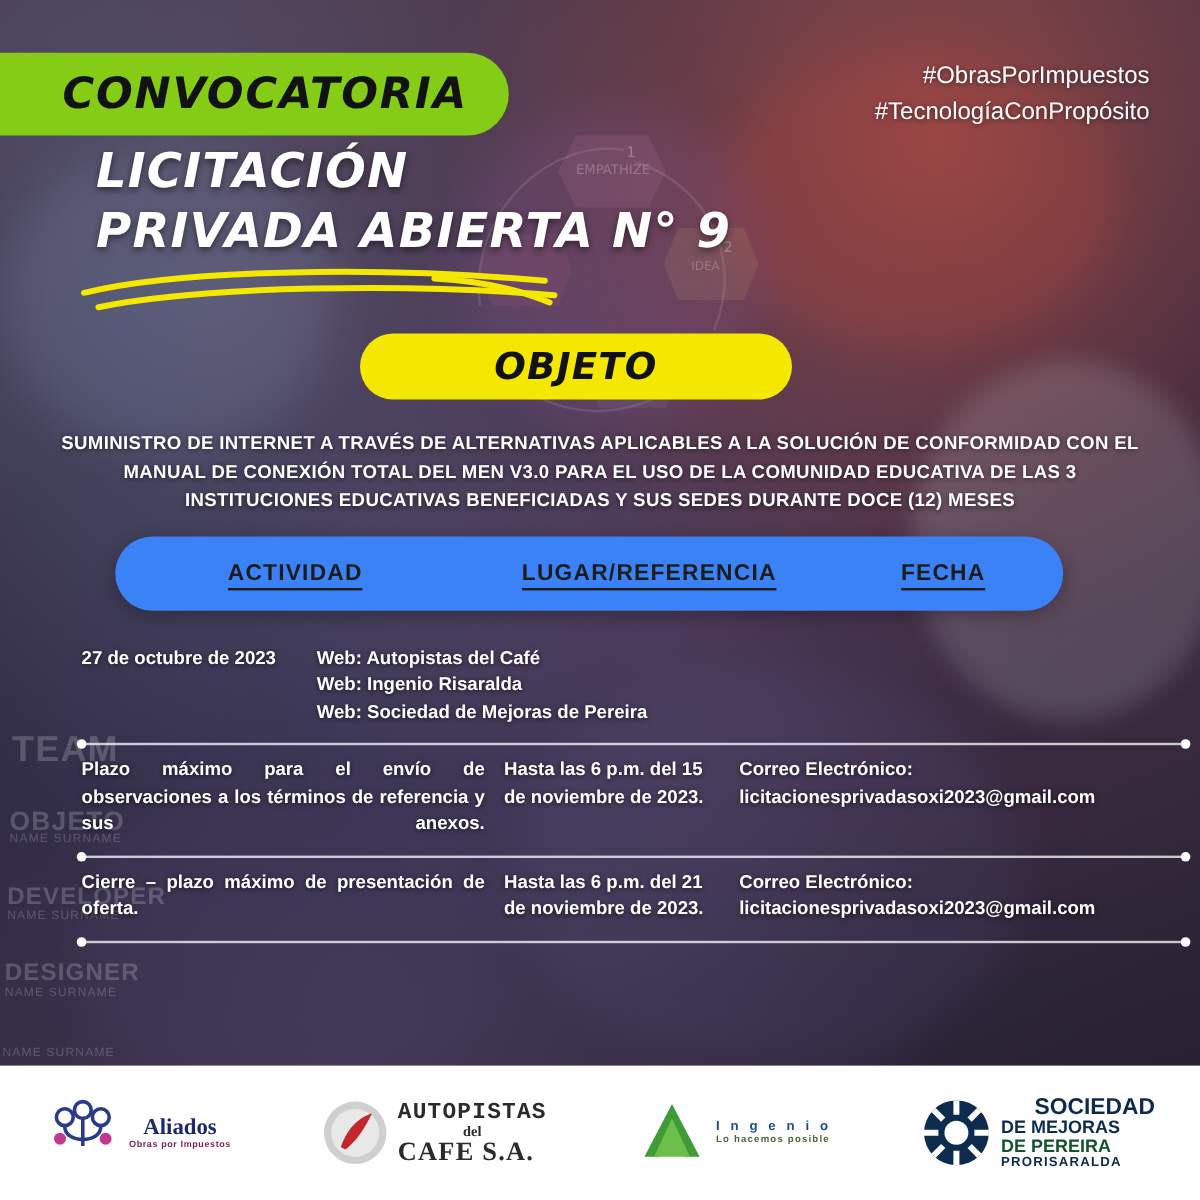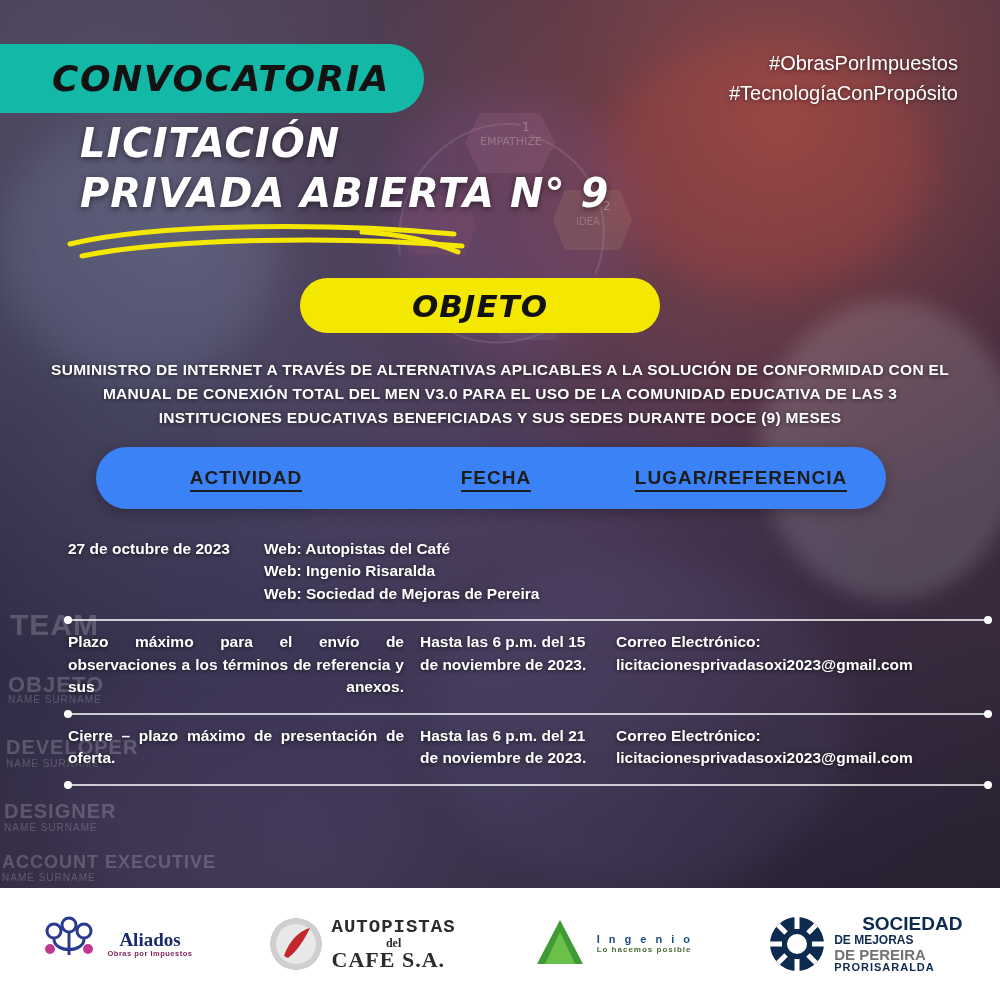--- a/index.html
+++ b/index.html
@@ -40,21 +40,21 @@
   
   .diagram { position: absolute; left: 380px; top: 95px; width: 260px; height: 280px; opacity: 0.5; }
   .ghost-text {
     position: absolute; color: rgba(230,230,235,0.22);
     font-family: "Liberation Sans", sans-serif; letter-spacing: 1px;
   }
 
   
   .badge-convocatoria {
     position: absolute; left: 0; top: 44px;
-    background: #14b8a6;
+    background: #84cc16;
     color: #121212;
     font-weight: bold;
     font-size: 36px;
     letter-spacing: 1.5px;
     padding: 14px 34px 14px 52px;
     border-top-right-radius: 40px;
     border-bottom-right-radius: 40px;
     font-style: italic;
     font-family: "DejaVu Sans", sans-serif;
   }
@@ -171,22 +171,22 @@
   .autopistas-txt { line-height: 1.0; }
   .auto-1 { font-size: 19px; color: #2b2b2b; letter-spacing: 1px; font-family: Liberation Mono, monospace; }
   .auto-2 { font-size: 12px; color: #2b2b2b; text-align: center; font-family: "Liberation Serif", serif; }
   .auto-3 { font-size: 22px; color: #2b2b2b; letter-spacing: 1px; font-family: "Liberation Serif", serif; }
 
   .ing-small { font-size: 11px; color: #1b4d86; letter-spacing: 3px; }
   .ing-main { font-size: 34px; color: #0f2f55; font-weight: bold; letter-spacing: -0.5px; }
   .ing-tag { font-size: 8px; color: #4a6a33; letter-spacing: 1px; }
 
   .soc-1 { font-size: 19px; color: #0d2b4e; margin-left: 28px; }
-  .soc-2 { font-size: 12px; color: #0d2b4e; }
-  .soc-3 { font-size: 15px; color: #737373; }
+  .soc-2 { font-size: 15px; color: #0d2b4e; }
+  .soc-3 { font-size: 15px; color: #14532d; }
   .soc-4 { font-size: 11px; color: #0d2b4e; letter-spacing: 1px; }
 </style>
 </head>
 <body>
 
 <div id="poster">
 
   <div class="bg"></div>
   <div class="bg-shapes">
     <div class="blob b1"></div>
@@ -215,21 +215,20 @@
     <text x="223" y="115" fill="rgba(255,255,255,0.6)" font-size="12" font-family="DejaVu Sans">2</text>
   </svg>
 
   <div class="ghost-text" style="left:10px; top:608px; font-size:30px; font-weight:bold;">TEAM</div>
   <div class="ghost-text" style="left:8px; top:672px; font-size:22px; font-weight:bold;">OBJETO</div>
   <div class="ghost-text" style="left:8px; top:694px; font-size:10px;">NAME SURNAME</div>
   <div class="ghost-text" style="left:6px; top:736px; font-size:20px; font-weight:bold;">DEVELOPER</div>
   <div class="ghost-text" style="left:6px; top:758px; font-size:10px;">NAME SURNAME</div>
   <div class="ghost-text" style="left:4px; top:800px; font-size:20px; font-weight:bold;">DESIGNER</div>
   <div class="ghost-text" style="left:4px; top:822px; font-size:10px;">NAME SURNAME</div>
-  <div class="ghost-text" style="left:2px; top:852px; font-size:18px; font-weight:bold;">ACCOUNT EXECUTIVE</div>
   <div class="ghost-text" style="left:2px; top:872px; font-size:10px;">NAME SURNAME</div>
 
   <div class="badge-convocatoria">CONVOCATORIA</div>
 
   <div class="title-block">
     <div>LICITACIÓN</div>
     <div>PRIVADA ABIERTA N° 9</div>
   </div>
 
   <svg class="scribble" width="420" height="60">
@@ -239,26 +238,26 @@
       <path d="M300,20 C340,22 372,30 396,40"></path>
     </g>
   </svg>
 
   <div class="hashtags">
     <div>#ObrasPorImpuestos</div>
     <div>#TecnologíaConPropósito</div>
   </div>
 
   <div class="objeto-pill">OBJETO</div>
-  <div class="objeto-text">SUMINISTRO DE INTERNET A TRAVÉS DE ALTERNATIVAS APLICABLES A LA SOLUCIÓN DE CONFORMIDAD CON EL MANUAL DE CONEXIÓN TOTAL DEL MEN V3.0 PARA EL USO DE LA COMUNIDAD EDUCATIVA DE LAS 3 INSTITUCIONES EDUCATIVAS BENEFICIADAS Y SUS SEDES DURANTE DOCE (9) MESES</div>
+  <div class="objeto-text">SUMINISTRO DE INTERNET A TRAVÉS DE ALTERNATIVAS APLICABLES A LA SOLUCIÓN DE CONFORMIDAD CON EL MANUAL DE CONEXIÓN TOTAL DEL MEN V3.0 PARA EL USO DE LA COMUNIDAD EDUCATIVA DE LAS 3 INSTITUCIONES EDUCATIVAS BENEFICIADAS Y SUS SEDES DURANTE DOCE (12) MESES</div>
 
   <div class="header-pill">
     <div class="hcol c1"><span>ACTIVIDAD</span></div>
+    <div class="hcol c3"><span>LUGAR/REFERENCIA</span></div>
     <div class="hcol c2"><span>FECHA</span></div>
-    <div class="hcol c3"><span>LUGAR/REFERENCIA</span></div>
   </div>
 
   <div class="rows">
 
     <div class="row">
       <div class="cell-fecha">27 de octubre de 2023</div>
       <div class="cell-lugar" style="white-space:pre-line">Web: Autopistas del Café
 Web: Ingenio Risaralda
 Web: Sociedad de Mejoras de Pereira</div>
     </div>

